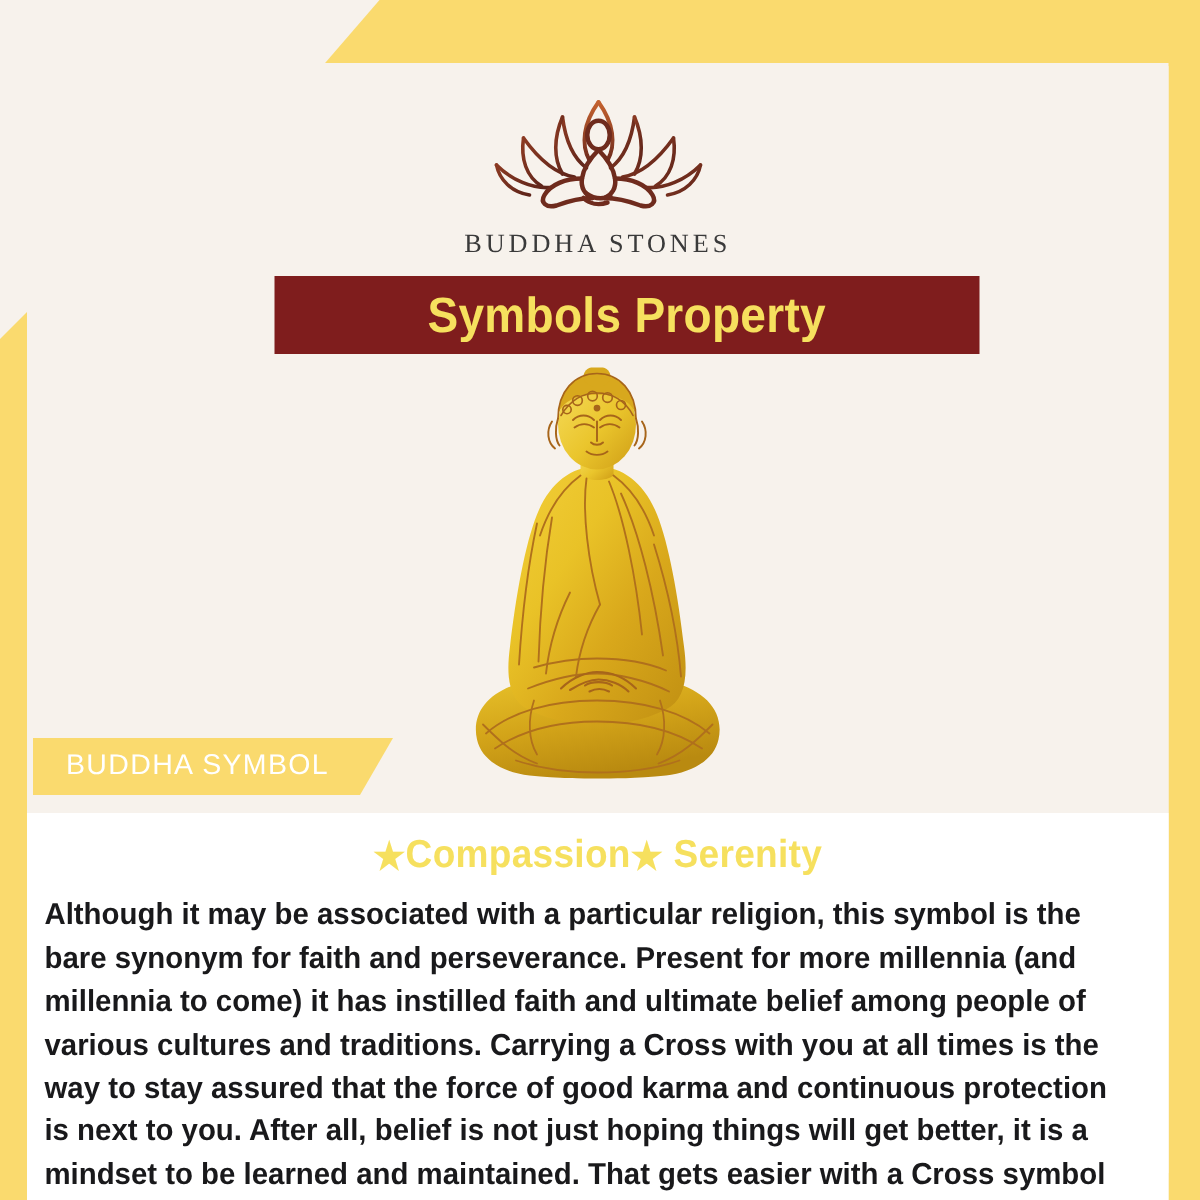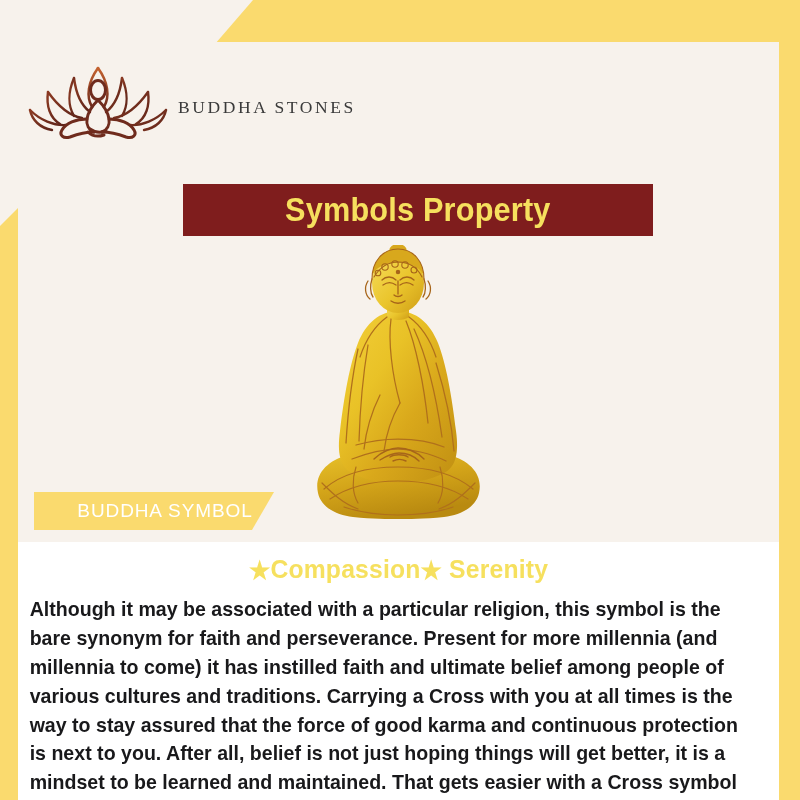--- a/index.html
+++ b/index.html
@@ -69,21 +69,21 @@
     background: #f7f2ec;
   }
 
   
   .logo-block {
     position: absolute;
     left: 0;
     right: 0;
     top: 20px;
     display: flex;
-    flex-direction: row;
+    flex-direction: column;
     align-items: center;
   }
   .logo-mark {
     width: 160px;
     height: 86px;
     display: block;
   }
   .logo-word {
     margin-top: 4px;
     font-family: "Liberation Serif", serif;
@@ -338,21 +338,21 @@
             <path d="M26 238 C36 248 46 258 62 264"></path>
             <path d="M179 238 C169 248 159 258 143 264"></path>
             <path d="M48 262 C66 268 84 270 102 270 C122 270 140 268 157 262"></path>
             <path d="M60 222 C56 234 56 248 62 258"></path>
             <path d="M144 222 C148 234 148 248 142 258"></path>
           </g>
         </svg>
       </span>
     </div>
 
-    <div class="symbol-tag" style="left:16px;justify-content:center;">
+    <div class="symbol-tag" style="left:4px;">
       <span class="symbol-tag-label">BUDDHA SYMBOL</span>
     </div>
 
     <div class="text-panel" style="left:0;">
       <div class="subtitle">
         <span class="star">★</span><span>Compassion</span><span class="star">★</span><span> Serenity</span>
       </div>
       <p class="body-copy">Although it may be associated with a particular religion, this symbol is the bare synonym for faith and perseverance. Present for more millennia (and millennia to come) it has instilled faith and ultimate belief among people of various cultures and traditions. Carrying a Cross with you at all times is the way to stay assured that the force of good karma and continuous protection is next to you. After all, belief is not just hoping things will get better, it is a mindset to be learned and maintained. That gets easier with a Cross symbol to look at.</p>
     </div>
 

